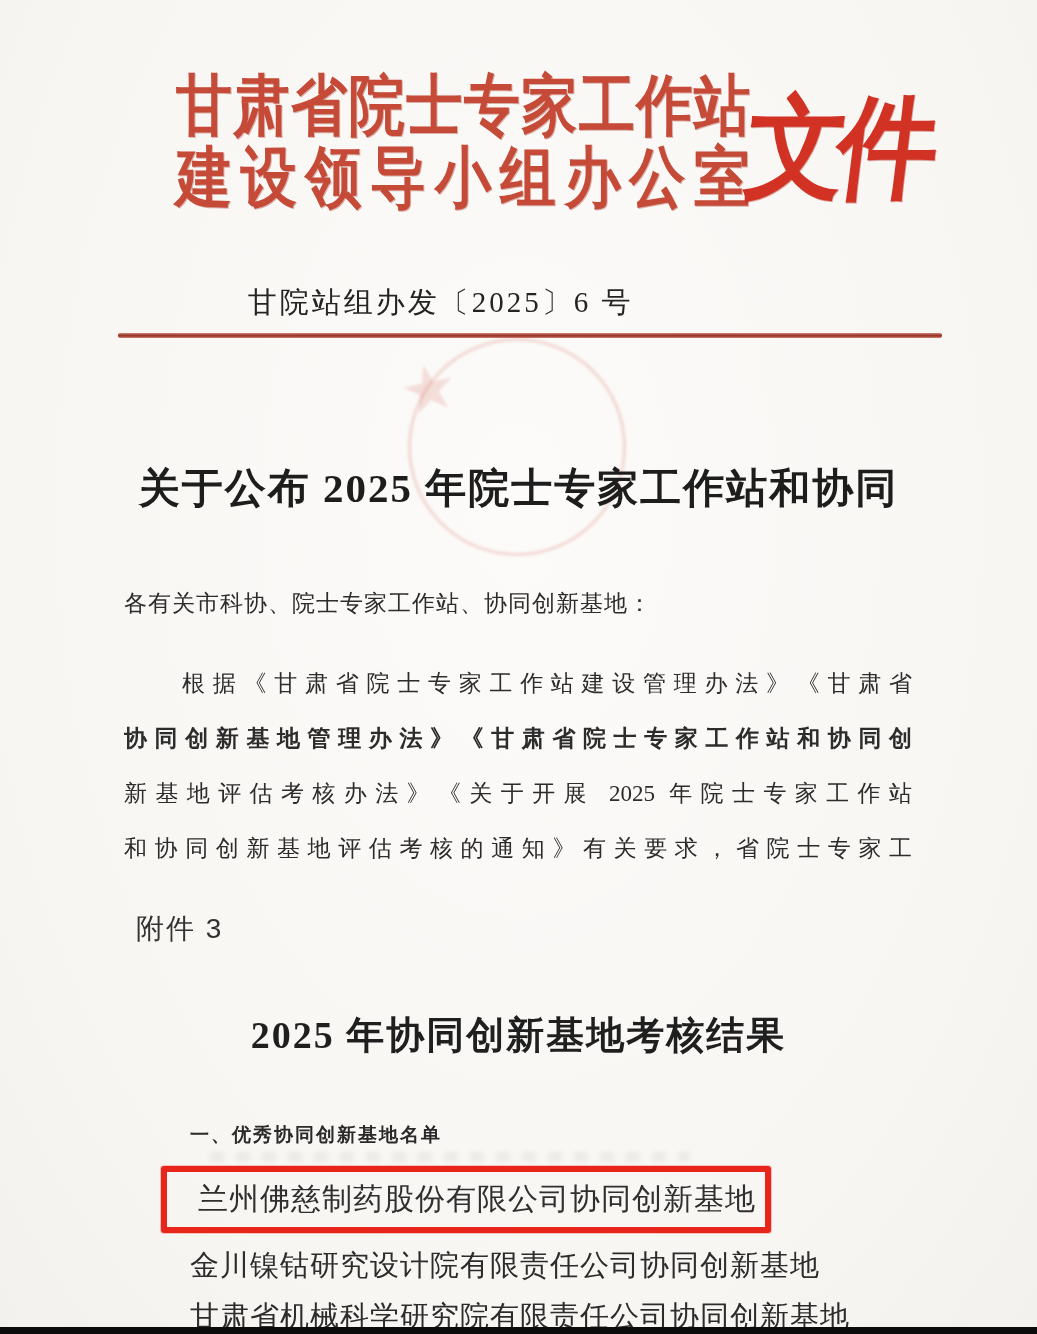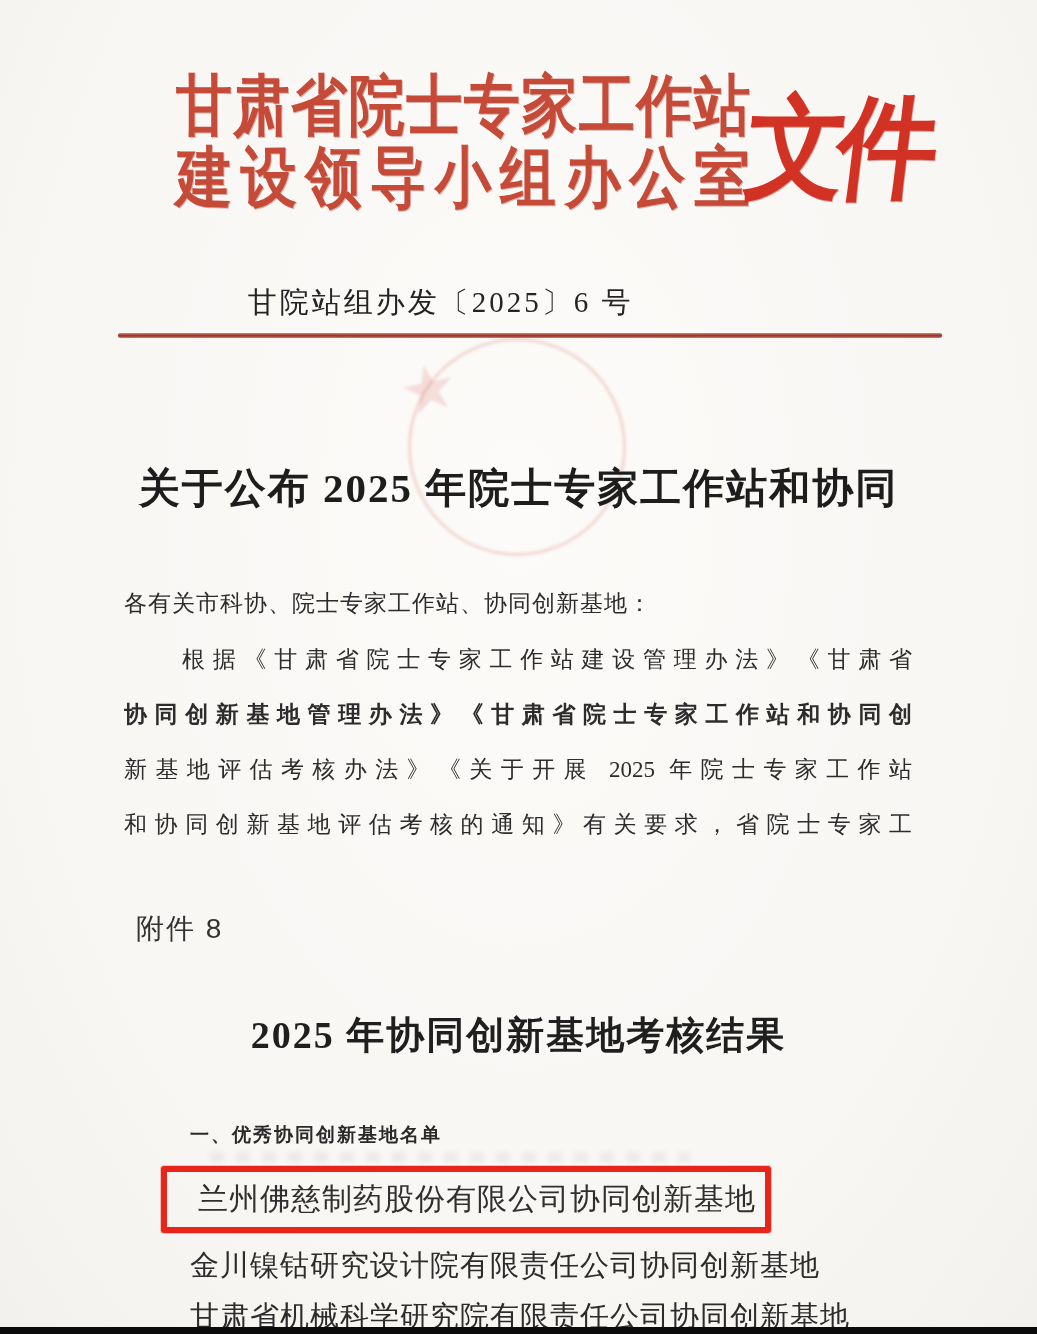--- a/index.html
+++ b/index.html
@@ -85,20 +85,21 @@
   .body-line{
     left:124px;width:788px;
     font-size:23px;
     color:#2c2c2c;
     white-space:nowrap;
   }
   .jline{
     white-space:normal;
     text-align:justify;
     text-align-last:justify;
+    margin-top:24px;
   }
   .salutation{top:588px;letter-spacing:1px;}
   .pline1{top:644px;padding-left:58px;width:730px;}
   .pline2{top:699px;font-weight:bold;}
   .pline3{top:754px;}
   .pline4{top:809px;}
 
   
   .attach-label{
     left:136px;top:910px;
@@ -180,21 +181,21 @@
   <div class="abs doc-title">
     <div>关于公布 2025 年院士专家工作站和协同</div>
   </div>
 
   <div class="abs body-line salutation">各有关市科协、院士专家工作站、协同创新基地：</div>
   <div class="abs body-line jline pline1">根据《甘肃省院士专家工作站建设管理办法》《甘肃省</div>
   <div class="abs body-line jline pline2">协同创新基地管理办法》《甘肃省院士专家工作站和协同创</div>
   <div class="abs body-line jline pline3">新基地评估考核办法》《关于开展 2025 年院士专家工作站</div>
   <div class="abs body-line jline pline4">和协同创新基地评估考核的通知》有关要求，省院士专家工</div>
 
-  <div class="abs attach-label">附件 8</div>
+  <div class="abs attach-label">附件 3</div>
   <div class="abs attach-title">2025 年协同创新基地考核结果</div>
   <div class="abs section-heading">一、优秀协同创新基地名单</div>
 
   <div class="abs smudge"></div>
 
   <div class="abs highlight-box">
     <span class="highlight-text">兰州佛慈制药股份有限公司协同创新基地</span>
   </div>
 
   <div class="abs list-item item-2">金川镍钴研究设计院有限责任公司协同创新基地</div>

